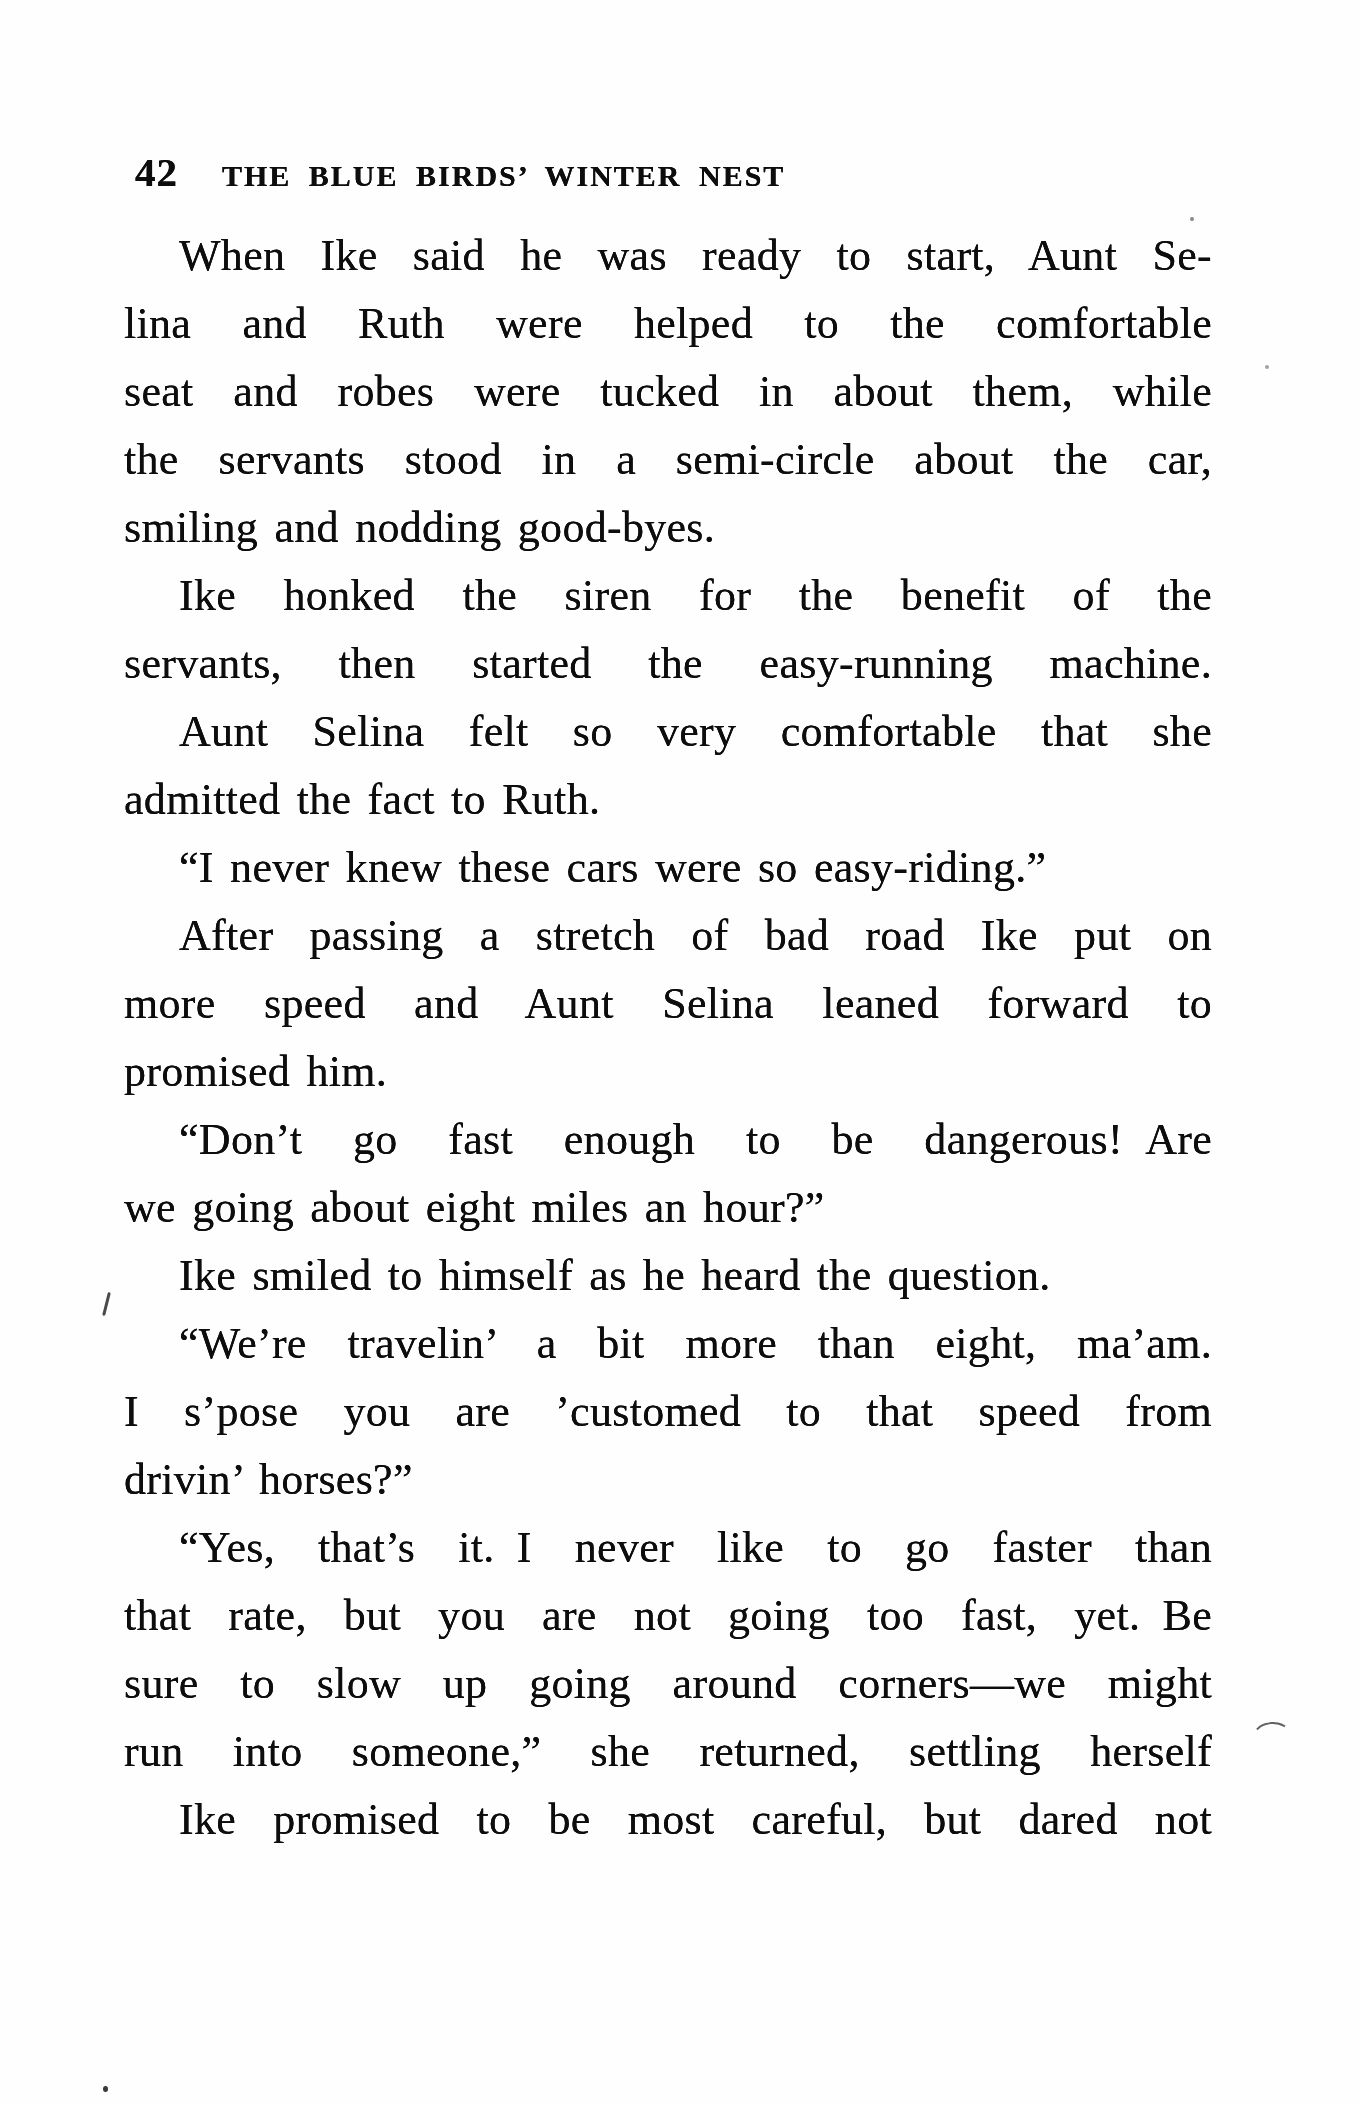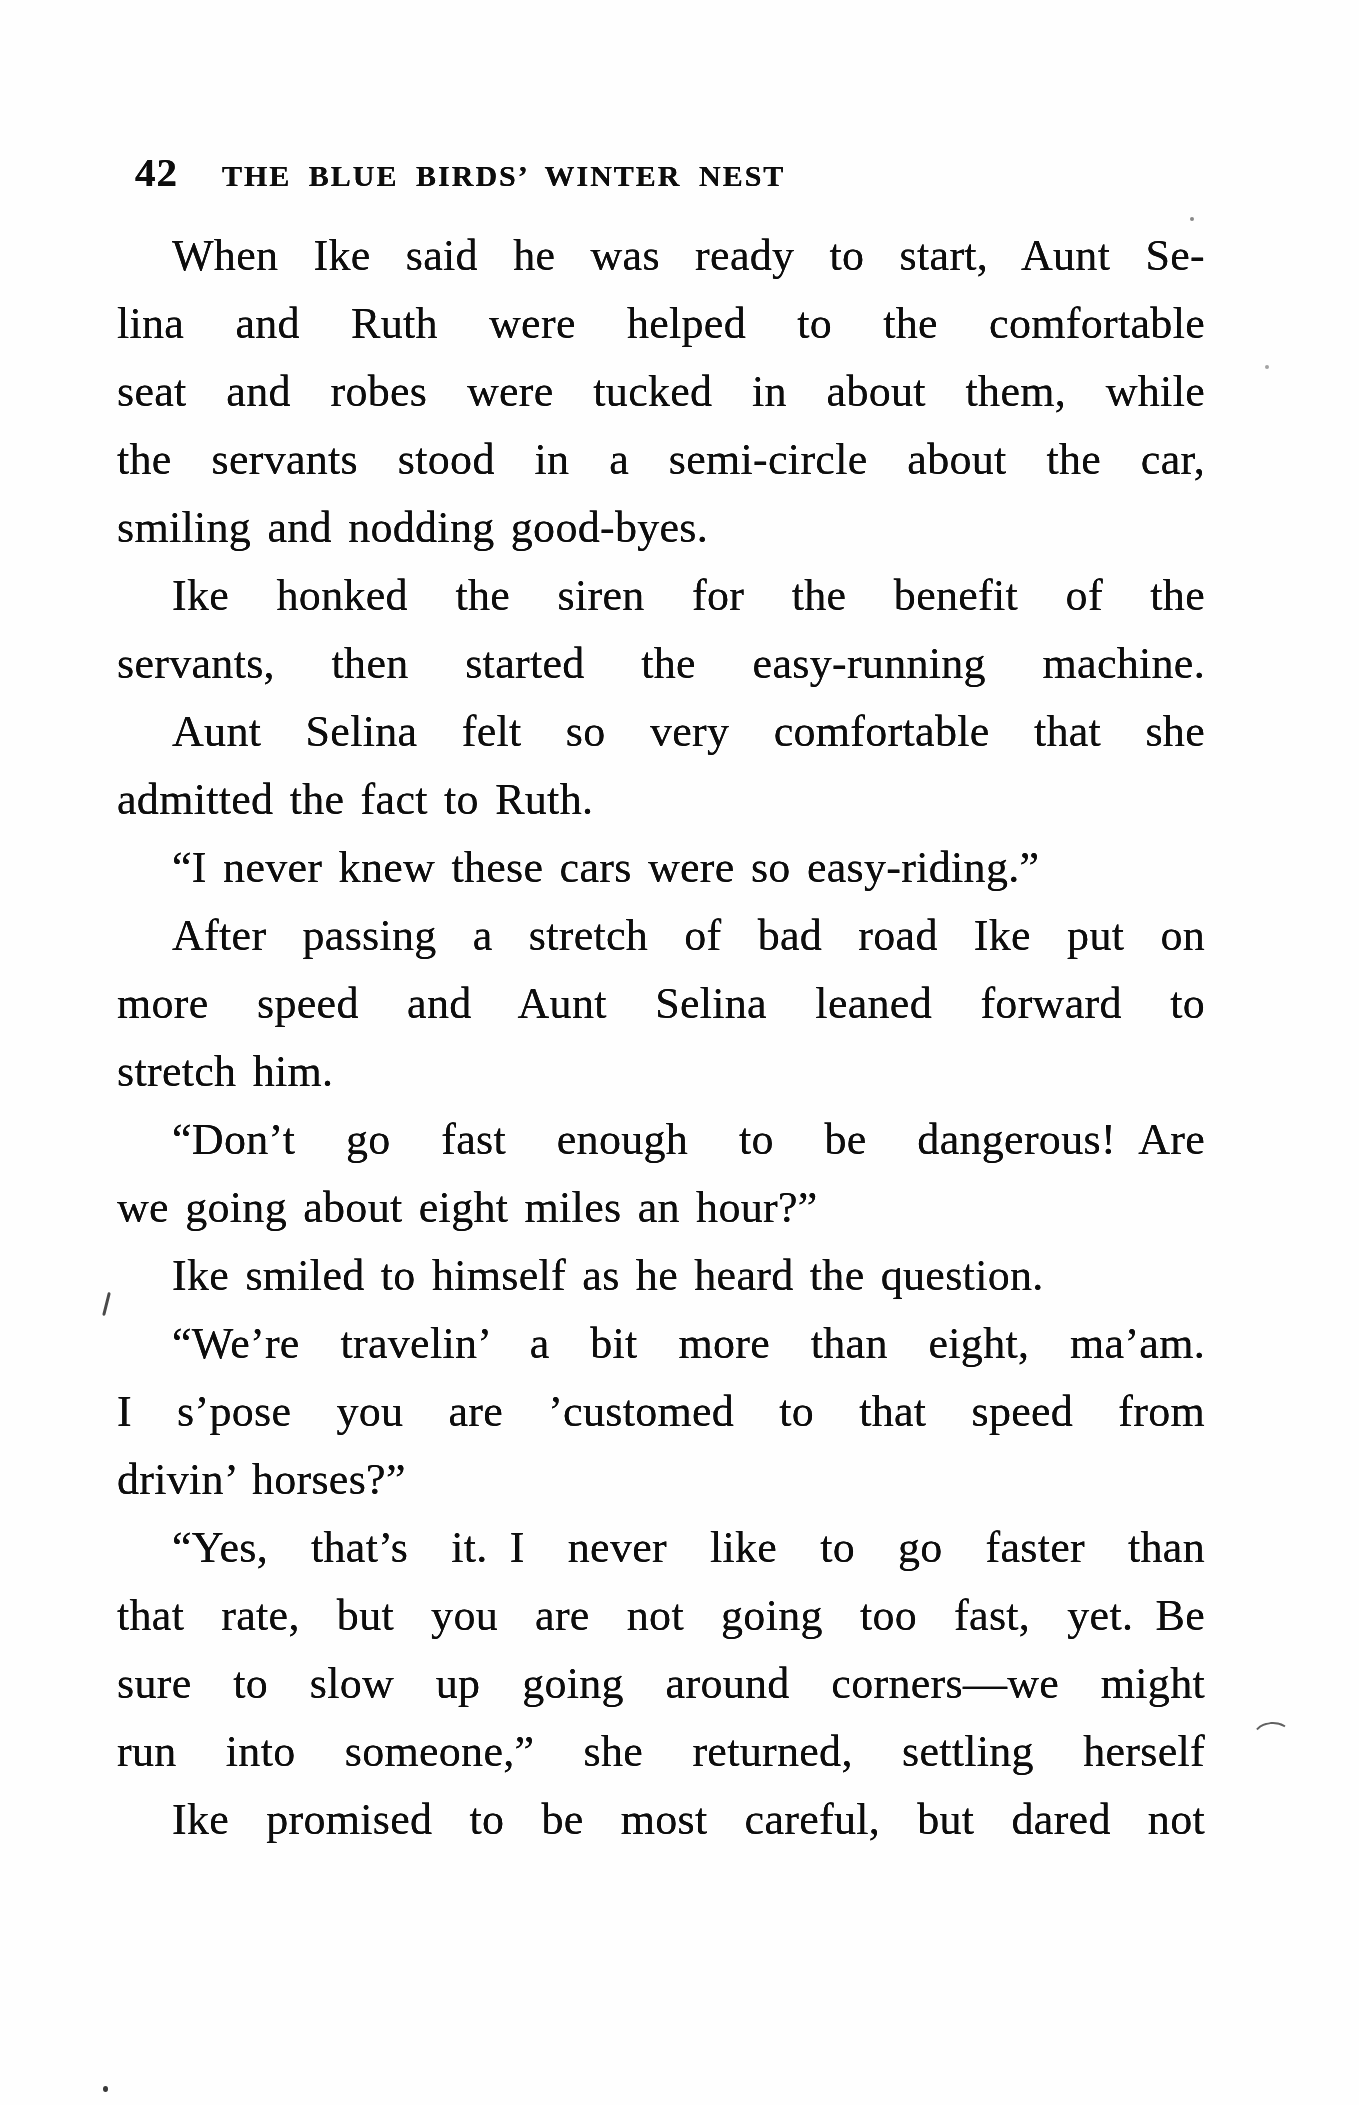--- a/index.html
+++ b/index.html
@@ -31,21 +31,21 @@
     font-size: 41px;
     letter-spacing: 1px;
   }
   .page-title {
     font-size: 30px;
     letter-spacing: 2px;
     word-spacing: 8px;
   }
   .text-block {
     position: absolute;
-    left: 117px;
+    left: 124px;
     top: 222px;
     width: 1088px;
     font-size: 44px;
     letter-spacing: 0.3px;
     word-spacing: 5px;
     text-shadow: 0 0 0.4px #000;
   }
   .line {
     height: 68px;
     line-height: 68px;
@@ -131,21 +131,21 @@
       <div class="line justify">seat and robes were tucked in about them, while</div>
       <div class="line justify">the servants stood in a semi-circle about the car,</div>
       <div class="line">smiling and nodding good-byes.</div>
       <div class="line indent justify">Ike honked the siren for the benefit of the</div>
       <div class="line justify">servants, then started the easy-running machine.</div>
       <div class="line indent justify">Aunt Selina felt so very comfortable that she</div>
       <div class="line">admitted the fact to Ruth.</div>
       <div class="line indent">“I never knew these cars were so easy-riding.”</div>
       <div class="line indent justify">After passing a stretch of bad road Ike put on</div>
       <div class="line justify">more speed and Aunt Selina leaned forward to</div>
-      <div class="line">stretch him.</div>
+      <div class="line">promised him.</div>
       <div class="line indent justify">“Don’t go fast enough to be dangerous! Are</div>
       <div class="line">we going about eight miles an hour?”</div>
       <div class="line indent">Ike smiled to himself as he heard the question.</div>
       <div class="line indent justify">“We’re travelin’ a bit more than eight, ma’am.</div>
       <div class="line justify">I s’pose you are ’customed to that speed from</div>
       <div class="line">drivin’ horses?”</div>
       <div class="line indent justify">“Yes, that’s it. I never like to go faster than</div>
       <div class="line justify">that rate, but you are not going too fast, yet. Be</div>
       <div class="line justify">sure to slow up going around corners—we might</div>
       <div class="line justify">run into someone,” she returned, settling herself</div>

